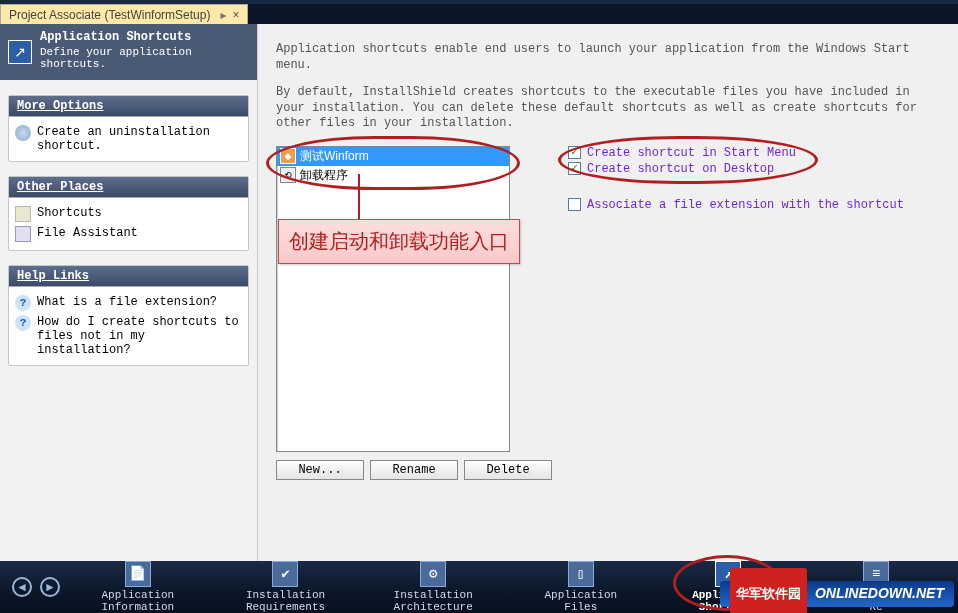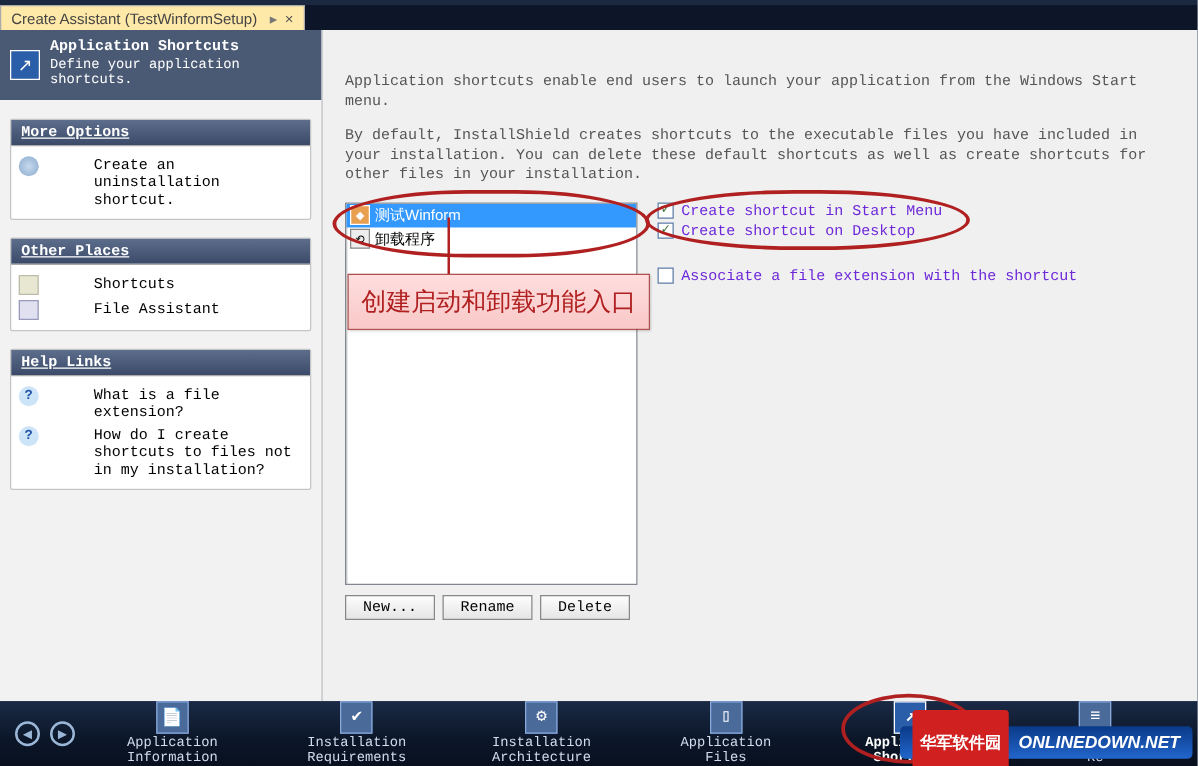--- a/index.html
+++ b/index.html
@@ -109,42 +109,41 @@
   padding: 6px 6px;
 }
 .panel-body .item {
   display: flex;
   align-items: flex-start;
   padding: 2px 0;
   color: #000;
   font-family: "Courier New", monospace;
   font-size: 12px;
   cursor: pointer;
-  gap: 38px;
 }
 .panel-body .item .iicon {
   width: 16px;
   height: 16px;
   margin-right: 6px;
   flex-shrink: 0;
   display: inline-flex;
   align-items: center;
   justify-content: center;
   font-size: 11px;
 }
 .iicon.gear { background: radial-gradient(#c7d9ee,#88aacc); border-radius: 50%; }
 .iicon.shortcut { background: #e8e8d2; border: 1px solid #bba; }
 .iicon.fileext { background: #e0e0f0; border: 1px solid #99b; }
 .iicon.help { background: #cde3f7; border-radius: 50%; color: #2255aa; font-weight: bold; }
 
 
 .right-col {
   flex: 1;
   background: #f0f0f0;
-  padding: 34px 18px 8px 18px;
+  padding: 18px 18px 8px 18px;
   overflow: hidden;
   font-family: "Courier New", monospace;
   position: relative;
 }
 .intro1, .intro2 {
   color: #555;
   font-size: 12px;
   line-height: 1.3;
 }
 .intro2 { margin-top: 12px; }
@@ -188,21 +187,21 @@
 .list-item.selected .licon { background: #e8a050; border-color: #fff; }
 .list-buttons {
   margin-top: 8px;
   display: flex;
   gap: 6px;
 }
 .btn {
   font-family: "Courier New", monospace;
   font-size: 12px;
   padding: 2px 0;
-  width: 72px;
+  width: 88px;
   text-align: center;
   border: 1px solid #888;
   background: linear-gradient(#fdfdfd,#e5e5e5);
   cursor: pointer;
 }
 .btn.browse { width: 78px; }
 .options-col {
   margin-left: 16px;
   flex: 1;
 }
@@ -346,21 +345,21 @@
   margin-right: 4px;
 }
 </style>
 </head>
 <body>
 
 <div class="titlebar"></div>
 
 <div class="tab-row">
   <div class="tab">
-    <span>Create Assistant (TestWinformSetup)</span>
+    <span>Project Associate (TestWinformSetup)</span>
     <span class="pin">▸</span>
     <span class="close">×</span>
   </div>
 </div>
 
 <div class="main-area">
 
   <div class="left-col">
     <div class="header-band">
       <div class="hicon">↗</div>

